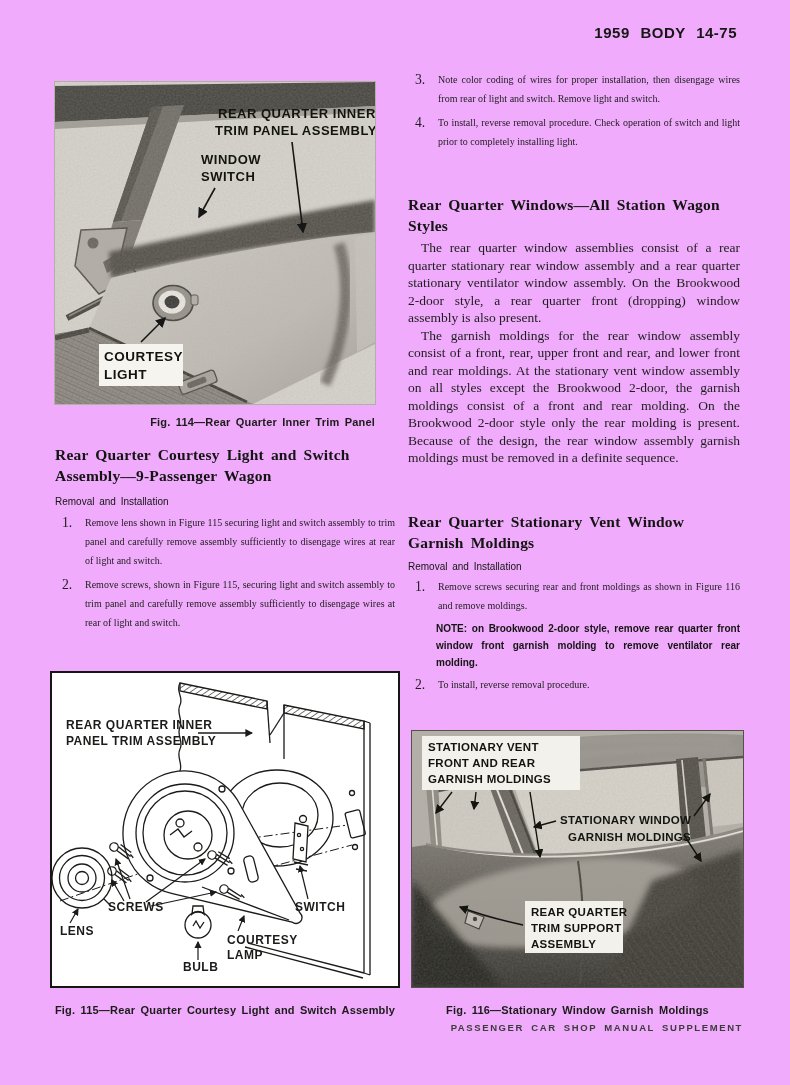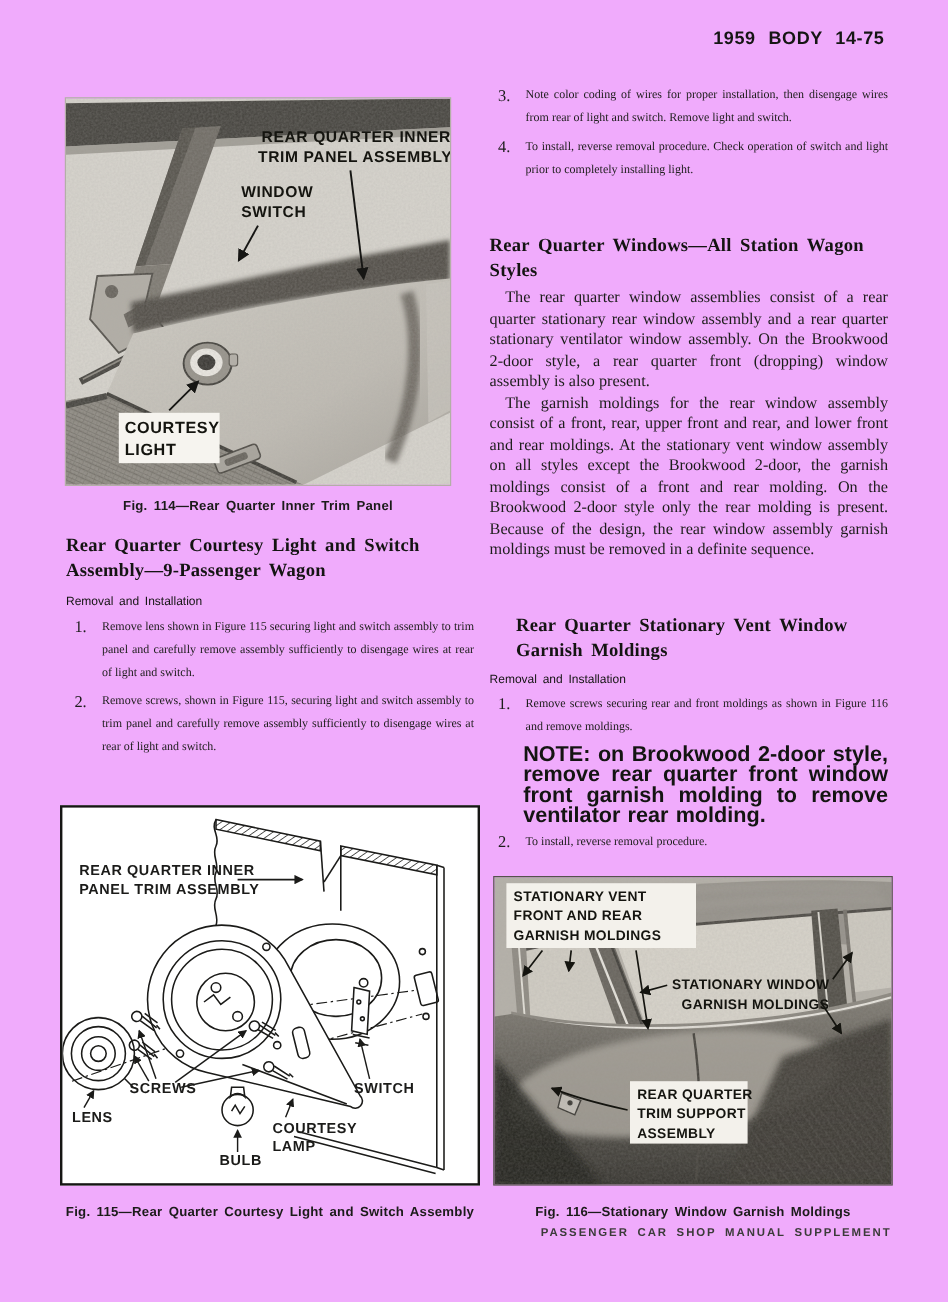--- a/index.html
+++ b/index.html
@@ -17,21 +17,21 @@
            font-size:15.5px;line-height:21px;letter-spacing:.2px;word-spacing:3px;color:#141412;margin:0;}
   .subheading{position:absolute;font-family:"Liberation Sans",sans-serif;font-weight:normal;
            font-size:10px;line-height:17px;word-spacing:2px;color:#141412;margin:0;}
   .steps{position:absolute;}
   .step{display:flex;align-items:flex-start;margin-bottom:5px;}
   .step .num{flex:0 0 30px;padding-left:7px;box-sizing:border-box;font-size:13.7px;line-height:19px;}
   .step .stx{flex:1;font-size:10px;line-height:19px;text-align:justify;}
   .paras{position:absolute;}
   .paras p{margin:0;font-size:13.5px;line-height:17.5px;text-align:justify;text-indent:13px;}
   .note{margin:5px 0 4px 28px;font-family:"Liberation Sans",sans-serif;font-weight:bold;
-        font-size:18px;line-height:17px;text-align:justify;word-spacing:1px;color:#141412;}
+        font-size:10px;line-height:17px;text-align:justify;word-spacing:1px;color:#141412;}
   .footer{position:absolute;left:412px;top:1022px;width:331px;text-align:right;
           font-family:"Liberation Sans",sans-serif;font-weight:bold;font-size:9.5px;
           letter-spacing:1.6px;word-spacing:3px;color:#3b3b39;}
   text{font-family:"Liberation Sans",sans-serif;font-weight:bold;}
 </style>
 </head>
 <body>
 
 <div class="page">
 
@@ -105,21 +105,21 @@
       <text x="146" y="82">WINDOW</text>
       <text x="146" y="99">SWITCH</text>
       <path d="M160,106 L144,135" stroke="#161614" stroke-width="1.6" fill="none" marker-end="url(#f114-ar)"></path>
       <rect x="44" y="262" width="84" height="42" fill="#f6f4ef"></rect>
       <text x="49" y="279" font-size="13.5">COURTESY</text>
       <text x="49" y="297" font-size="13.5">LIGHT</text>
       <path d="M86,260 L110,236" stroke="#161614" stroke-width="1.6" fill="none" marker-end="url(#f114-ar)"></path>
     </g>
   </svg>
   </div>
-  <div class="caption" style="left:55px;top:415px;width:320px;">Fig. 114—Rear Quarter Inner Trim Panel</div>
+  <div class="caption" style="left:55px;top:415px;width:320px;text-align:right;">Fig. 114—Rear Quarter Inner Trim Panel</div>
 
   <h2 class="heading" style="left:55px;top:444px;width:332px;">Rear Quarter Courtesy Light and Switch Assembly—9-Passenger Wagon</h2>
   <h3 class="subheading" style="left:55px;top:493px;width:332px;">Removal and Installation</h3>
   <div class="steps" style="left:55px;top:513px;width:340px;">
     <div class="step">
       <span class="num">1.</span>
       <span class="stx">Remove lens shown in Figure 115 securing light and switch assembly to trim panel and carefully remove assembly sufficiently to disengage wires at rear of light and switch.</span>
     </div>
     <div class="step">
       <span class="num">2.</span>
@@ -248,21 +248,21 @@
       <span class="stx">To install, reverse removal procedure. Check operation of switch and light prior to completely installing light.</span>
     </div>
   </div>
 
   <h2 class="heading" style="left:408px;top:194px;width:332px;">Rear Quarter Windows—All Station Wagon Styles</h2>
   <div class="paras" style="left:408px;top:239px;width:332px;">
     <p>The rear quarter window assemblies consist of a rear quarter stationary rear window assembly and a rear quarter stationary ventilator window assembly. On the Brookwood 2-door style, a rear quarter front (dropping) window assembly is also present.</p>
     <p>The garnish moldings for the rear window assembly consist of a front, rear, upper front and rear, and lower front and rear moldings. At the stationary vent window assembly on all styles except the Brookwood 2-door, the garnish moldings consist of a front and rear molding. On the Brookwood 2-door style only the rear molding is present. Because of the design, the rear window assembly garnish moldings must be removed in a definite sequence.</p>
   </div>
 
-  <h2 class="heading" style="left:408px;top:511px;width:332px;margin-left:22px;">Rear Quarter Stationary Vent Window Garnish Moldings</h2>
+  <h2 class="heading" style="left:408px;top:511px;width:332px;">Rear Quarter Stationary Vent Window Garnish Moldings</h2>
   <h3 class="subheading" style="left:408px;top:558px;width:332px;">Removal and Installation</h3>
   <div class="steps" style="left:408px;top:577px;width:332px;">
     <div class="step">
       <span class="num">1.</span>
       <span class="stx">Remove screws securing rear and front moldings as shown in Figure 116 and remove moldings.</span>
     </div>
     <div class="note">NOTE: on Brookwood 2-door style, remove rear quarter front window front garnish molding to remove ventilator rear molding.</div>
     <div class="step">
       <span class="num">2.</span>
       <span class="stx">To install, reverse removal procedure.</span>

